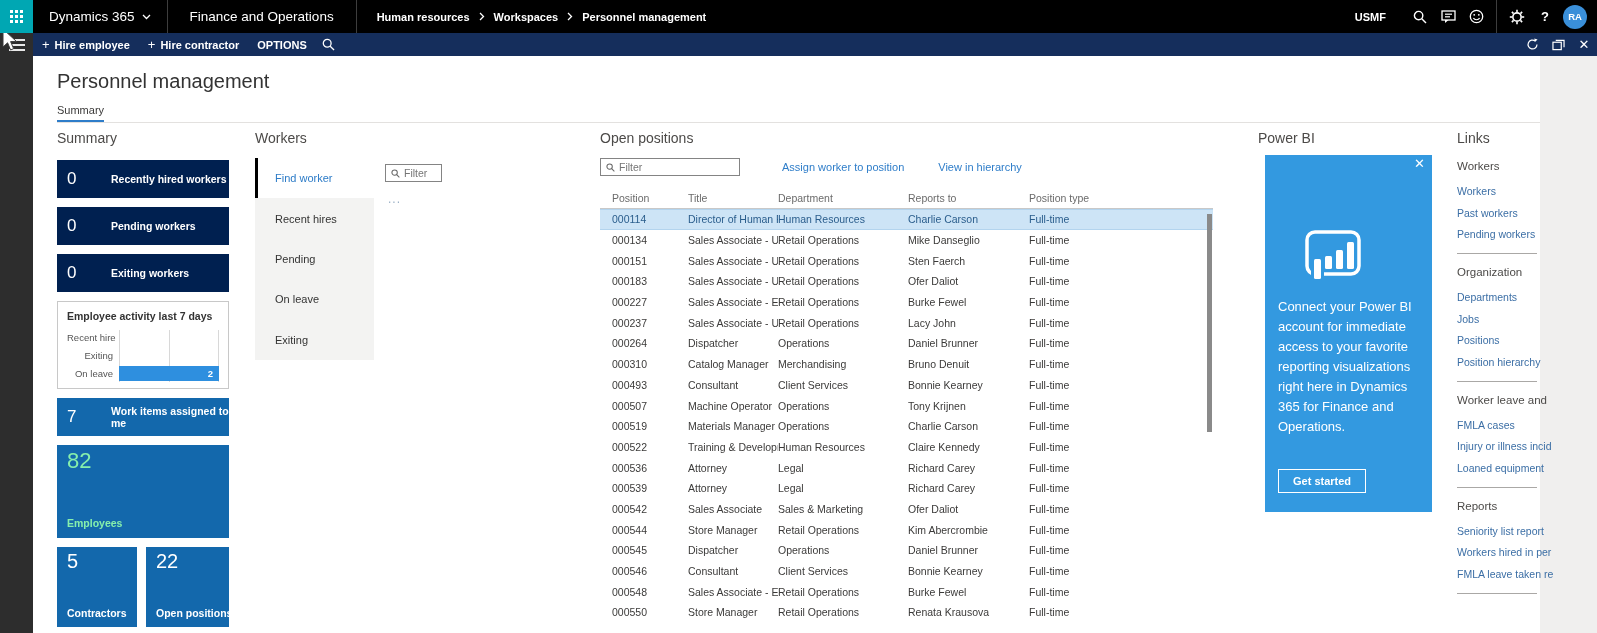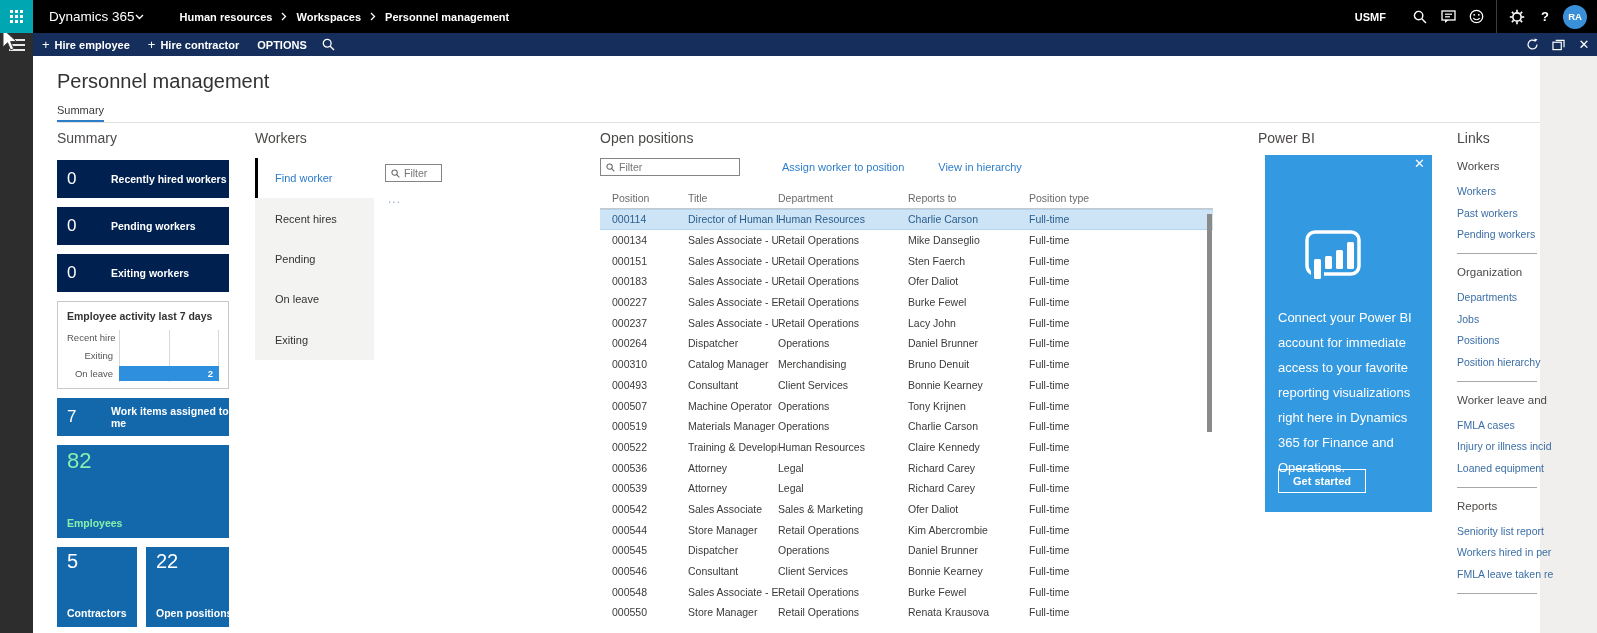--- a/index.html
+++ b/index.html
@@ -12,21 +12,21 @@
   
   .app-launcher { position:absolute; left:0; top:0; width:33px; height:33px; background:#00a7b3; cursor:pointer; display:flex; align-items:center; justify-content:center; z-index:30;}
   .waffle { display:grid; grid-template-columns:repeat(3,3px); grid-template-rows:repeat(3,3px); gap:2px; }
   .waffle i { background:#fff; width:3px; height:3px; display:block; }
   .left-strip { position:absolute; left:0; top:33px; width:33px; height:600px; background:#2d2d2d; z-index:25; }
   .hamburger { position:absolute; left:9px; top:6px; width:16px; cursor:pointer; }
   .hamburger span { display:block; height:2px; background:#e8e8e8; margin-bottom:3px; }
   .cursor-svg { position:absolute; left:1px; top:-6px; z-index:40; }
   
   .topbar { position:absolute; left:33px; top:0; width:1564px; height:33px; background:#000; color:#fff; display:flex; align-items:center; z-index:20; }
-  .tb-product { display:flex; align-items:center; padding:0 16px; height:33px; font-size:13.5px; cursor:pointer; }
+  .tb-product { display:flex; align-items:center; gap:7px; padding:0 16px; height:33px; font-size:13.5px; cursor:pointer; }
   .tb-suite { padding:0 22px; height:33px; display:flex; align-items:center; font-size:13.5px; border-left:1px solid #3d3d3d; border-right:1px solid #3d3d3d; cursor:pointer; }
   .tb-breadcrumb { display:flex; align-items:center; gap:9px; margin-left:20px; font-size:11px; font-weight:700; }
   .tb-crumb { cursor:pointer; }
   .tb-spacer { flex:1; }
   .tb-company { font-size:11px; font-weight:700; margin-right:20px; cursor:pointer; }
   .tb-iconbtn { width:28px; height:33px; display:flex; align-items:center; justify-content:center; cursor:pointer; }
   .tb-divider { width:1px; height:33px; background:#3d3d3d; margin:0 6px; }
   .tb-help { font-size:13px; font-weight:700; }
   .tb-avatar { width:24px; height:24px; border-radius:50%; background:#3a8fd9; color:#fff; font-size:9.5px; font-weight:700; display:flex; align-items:center; justify-content:center; margin:0 10px 0 4px; cursor:pointer; }
   
@@ -92,21 +92,21 @@
   .cc1 { width:90px; }
   .cc2 { width:130px; }
   .cc3 { width:121px; }
   .cc4 { flex:1; }
   .op-scrollbar { position:absolute; left:607px; top:84px; width:5px; height:218px; background:#8a8a8a; cursor:pointer; }
   
   .sec-powerbi { left:1225px; width:182px; }
   .pbi-card { position:absolute; left:7px; top:25px; width:167px; height:357px; background:#3399e0; color:#fff; }
   .pbi-close { position:absolute; top:1px; right:7px; font-size:13px; cursor:pointer; }
   .pbi-icon { position:absolute; left:36px; top:74px; }
-  .pbi-text { position:absolute; left:13px; top:150px; width:146px; font-size:13px; line-height:25px; margin:0; }
+  .pbi-text { position:absolute; left:13px; top:142px; width:146px; font-size:13px; line-height:20px; margin:0; }
   .pbi-btn { position:absolute; left:13px; top:314px; background:transparent; border:1px solid #fff; color:#fff; font-size:11px; font-weight:700; padding:5px 14px; cursor:pointer; font-family:inherit; }
   
   .sec-links { left:1424px; width:84px; }
   .lg-title { font-size:11.5px; font-weight:400; color:#4c4a48; margin:4px 0 13px; white-space:nowrap; }
   .lg-item { font-size:10.5px; color:#3b6ea5; margin:0 0 9.5px; cursor:pointer; white-space:nowrap; }
   .lg-hr { border:none; border-top:1px solid #aaa8a6; margin:13px 0 12px; width:80px; }
 </style>
 </head>
 <body>
 
@@ -134,20 +134,23 @@
   </svg>
 </div>
 
 <header class="topbar">
   <div class="tb-product">
     <span>Dynamics 365</span>
     <svg width="9" height="6" viewBox="0 0 9 6">
         <polyline points="1,1 4.5,4.5 8,1" fill="none" stroke="#fff" stroke-width="1.3"></polyline>
       </svg>
   </div>
+  <div class="tb-suite">
+      <span>Finance and Operations</span>
+    </div>
   <nav class="tb-breadcrumb">
     <span class="tb-crumb">Human resources</span>
     <svg width="6" height="9" viewBox="0 0 6 9">
         <polyline points="1,1 4.5,4.5 1,8" fill="none" stroke="#fff" stroke-width="1.3"></polyline>
       </svg>
     <span class="tb-crumb">Workspaces</span>
     <svg width="6" height="9" viewBox="0 0 6 9">
         <polyline points="1,1 4.5,4.5 1,8" fill="none" stroke="#fff" stroke-width="1.3"></polyline>
       </svg>
     <span class="tb-crumb">Personnel management</span>

